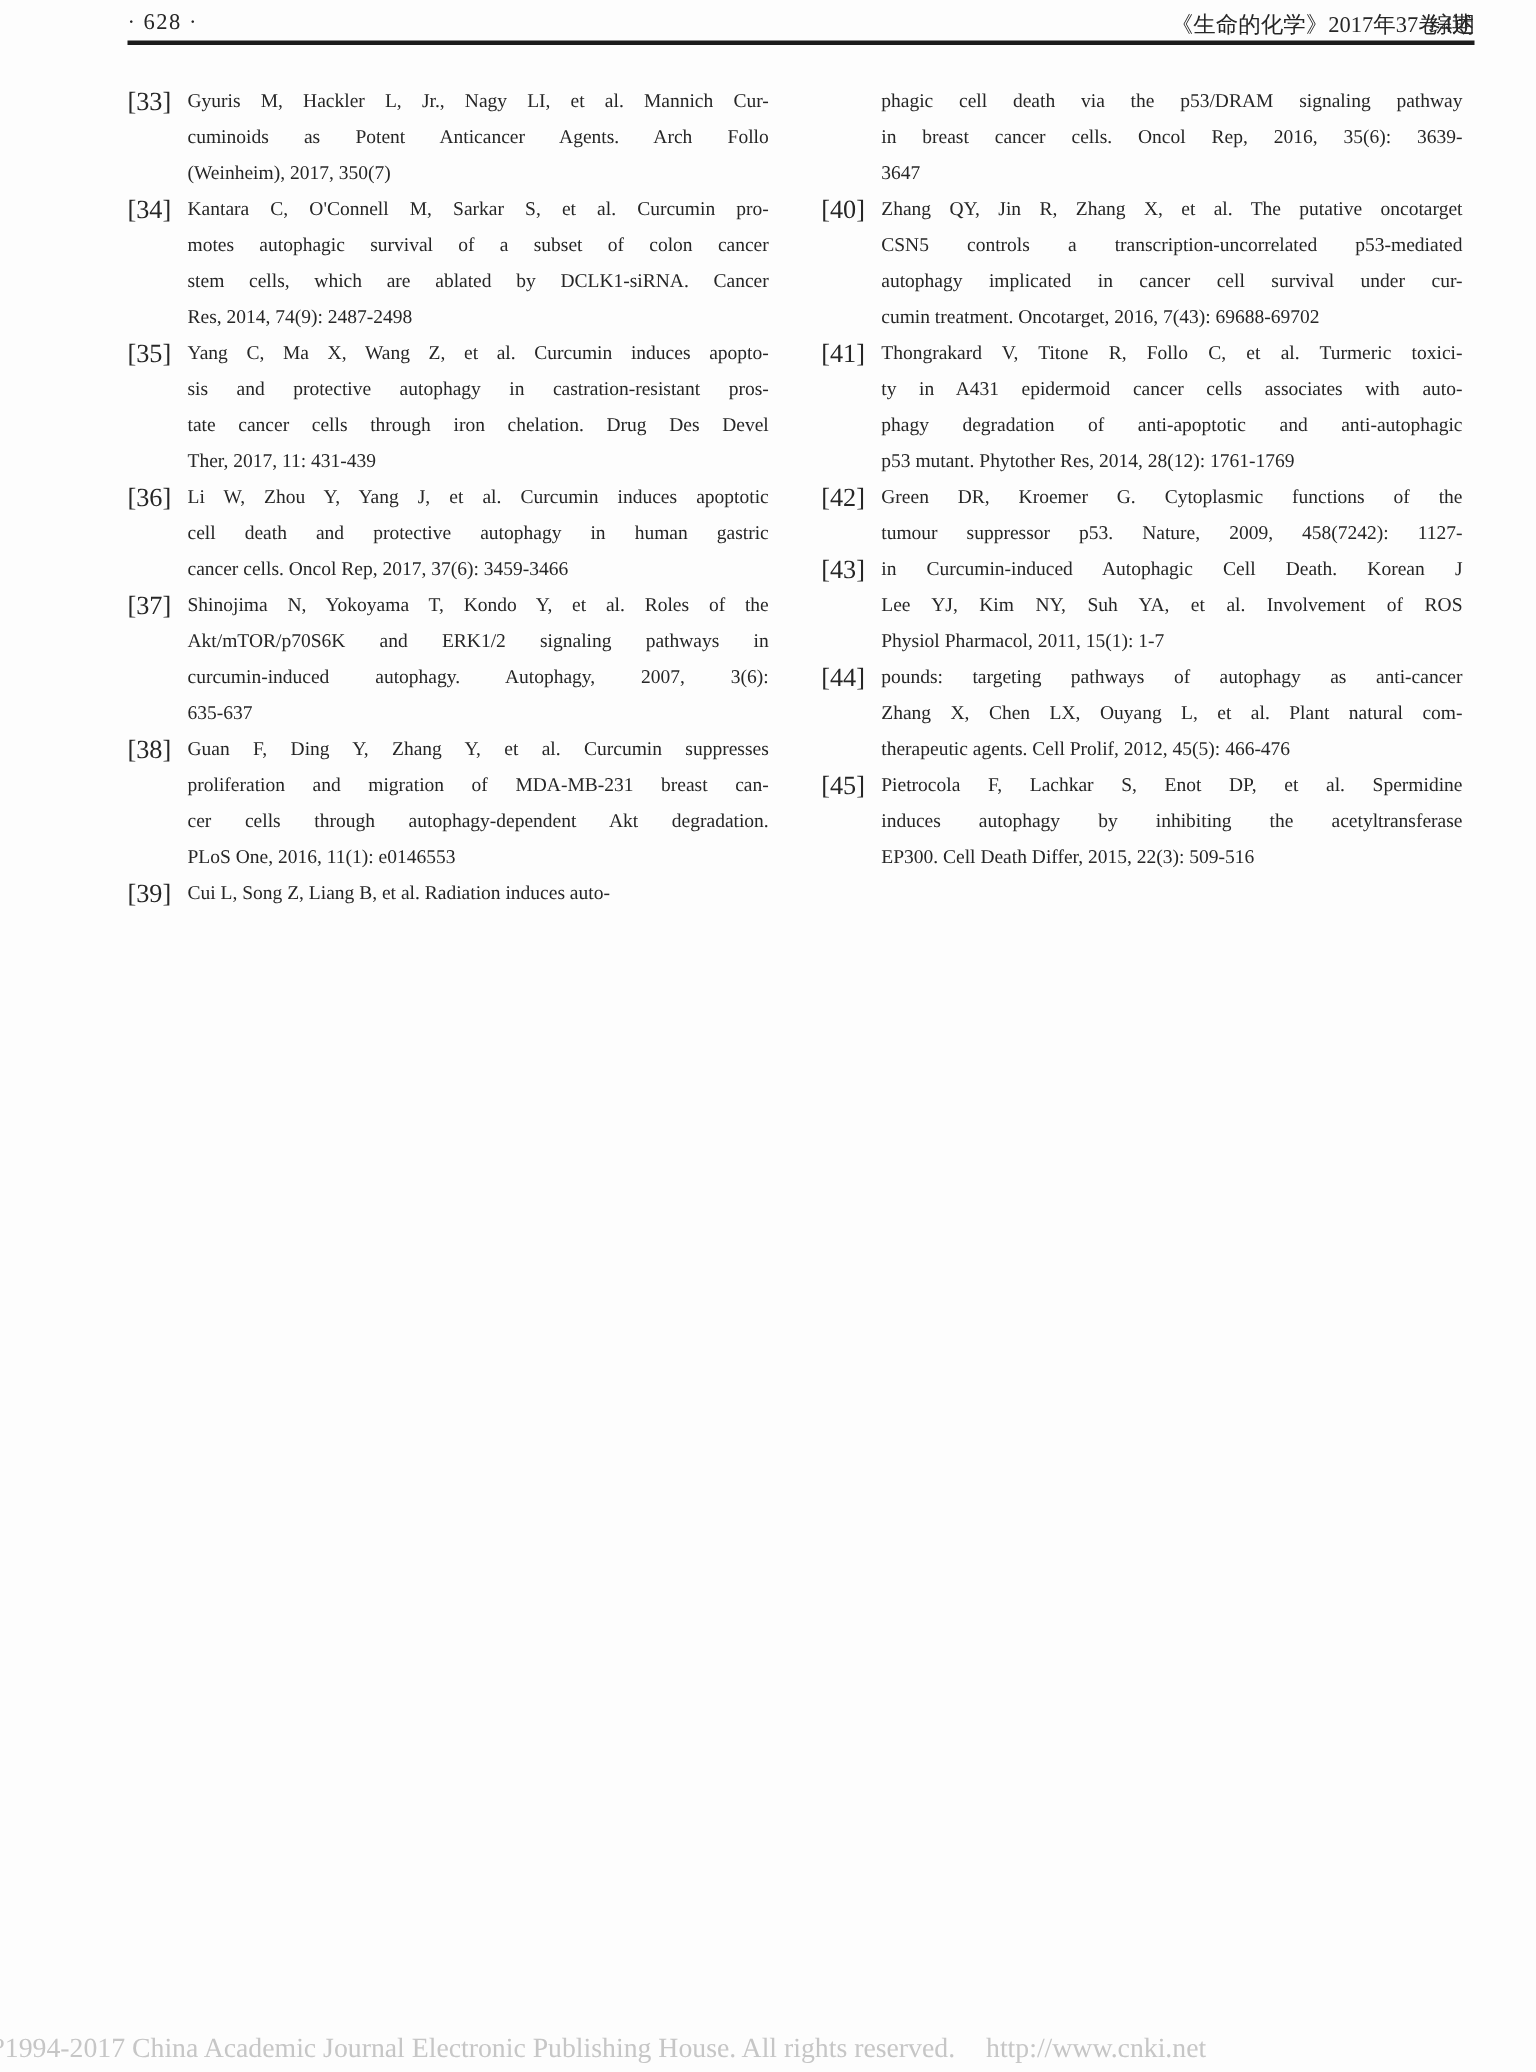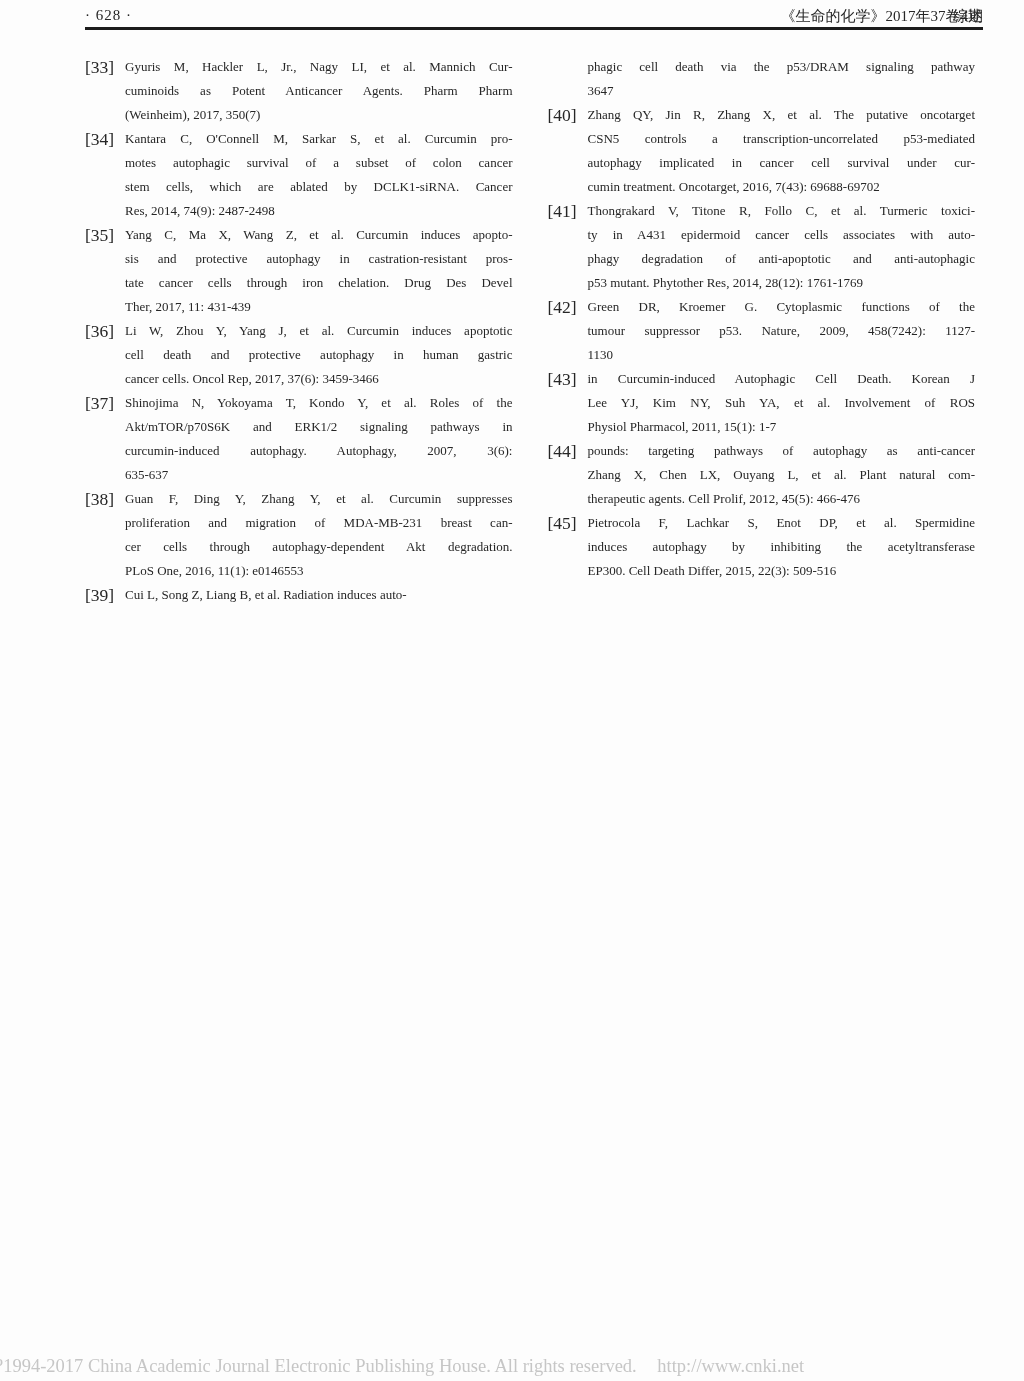--- a/index.html
+++ b/index.html
@@ -63,21 +63,21 @@
   </div>
 
   <div class="rule"></div>
 
   <div class="columns">
     <div class="col" id="col-left">
         <div class="ref">
           <span class="ref-num">[33]</span>
           <div class="ref-body">
             <div class="ref-line">Gyuris M, Hackler L, Jr., Nagy LI, et al. Mannich Cur-</div>
-            <div class="ref-line">cuminoids as Potent Anticancer Agents. Pharm Pharm</div>
+            <div class="ref-line">cuminoids as Potent Anticancer Agents. Arch Follo</div>
             <div class="ref-line last">(Weinheim), 2017, 350(7)</div>
           </div>
         </div>
         <div class="ref">
           <span class="ref-num">[34]</span>
           <div class="ref-body">
             <div class="ref-line">Kantara C, O'Connell M, Sarkar S, et al. Curcumin pro-</div>
             <div class="ref-line">motes autophagic survival of a subset of colon cancer</div>
             <div class="ref-line">stem cells, which are ablated by DCLK1-siRNA. Cancer</div>
             <div class="ref-line last">Res, 2014, 74(9): 2487-2498</div>
@@ -123,20 +123,21 @@
           <div class="ref-body">
             <div class="ref-line last">Cui L, Song Z, Liang B, et al. Radiation induces auto-</div>
           </div>
         </div>
       </div>
     <div class="col" id="col-right">
         <div class="ref">
           <span class="ref-num"></span>
           <div class="ref-body">
             <div class="ref-line">phagic cell death via the p53/DRAM signaling pathway</div>
+            <div class="ref-line">in breast cancer cells. Oncol Rep, 2016, 35(6): 3639-</div>
             <div class="ref-line last">3647</div>
           </div>
         </div>
         <div class="ref">
           <span class="ref-num">[40]</span>
           <div class="ref-body">
             <div class="ref-line">Zhang QY, Jin R, Zhang X, et al. The putative oncotarget</div>
             <div class="ref-line">CSN5 controls a transcription-uncorrelated p53-mediated</div>
             <div class="ref-line">autophagy implicated in cancer cell survival under cur-</div>
             <div class="ref-line last">cumin treatment. Oncotarget, 2016, 7(43): 69688-69702</div>
@@ -149,21 +150,20 @@
             <div class="ref-line">ty in A431 epidermoid cancer cells associates with auto-</div>
             <div class="ref-line">phagy degradation of anti-apoptotic and anti-autophagic</div>
             <div class="ref-line last">p53 mutant. Phytother Res, 2014, 28(12): 1761-1769</div>
           </div>
         </div>
         <div class="ref">
           <span class="ref-num">[42]</span>
           <div class="ref-body">
             <div class="ref-line">Green DR, Kroemer G. Cytoplasmic functions of the</div>
             <div class="ref-line">tumour suppressor p53. Nature, 2009, 458(7242): 1127-</div>
-            <div class="ref-line last">1130</div>
           </div>
         </div>
         <div class="ref">
           <span class="ref-num">[43]</span>
           <div class="ref-body">
             <div class="ref-line">in Curcumin-induced Autophagic Cell Death. Korean J</div>
             <div class="ref-line">Lee YJ, Kim NY, Suh YA, et al. Involvement of ROS</div>
             <div class="ref-line last">Physiol Pharmacol, 2011, 15(1): 1-7</div>
           </div>
         </div>

